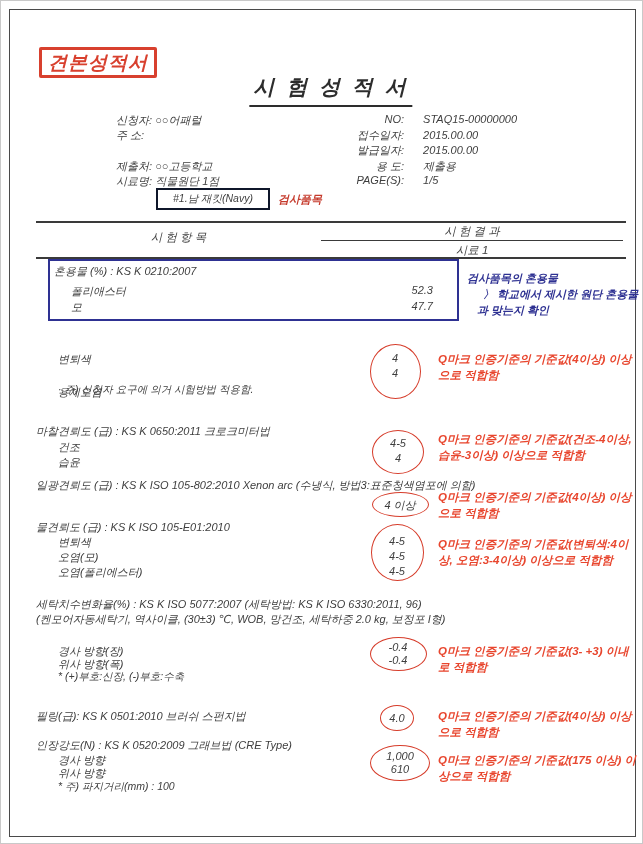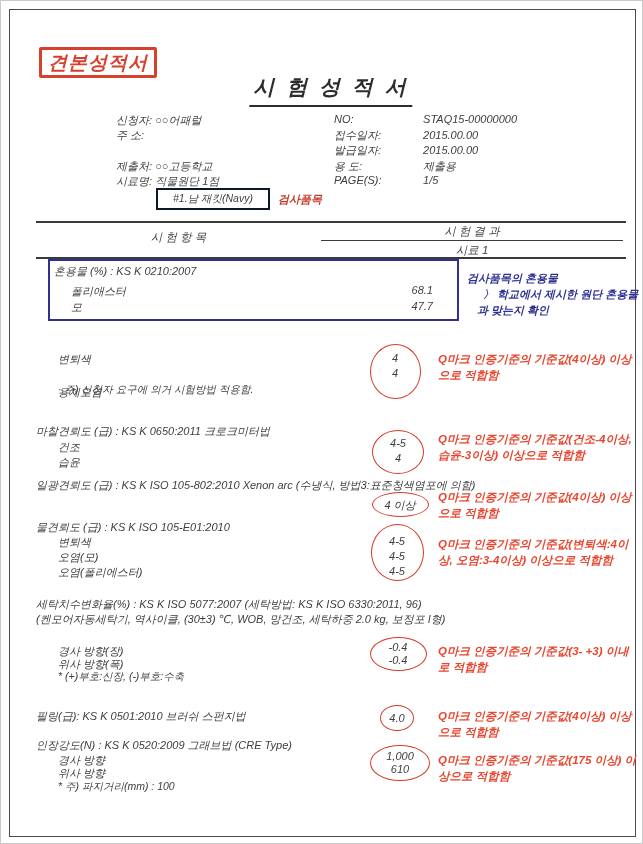--- a/index.html
+++ b/index.html
@@ -9,21 +9,21 @@
   .frame { position:absolute; left:8px; top:8px; width:627px; height:828px; border:1px solid #4a4a4a; }
   .abs { position:absolute; }
   .stamp { left:38px; top:46px; width:118px; height:31px; border:3px solid #d8402e; border-radius:2px;
            color:#d8402e; font-weight:bold; font-size:19px; letter-spacing:1px;
            display:flex; align-items:center; justify-content:center; }
   .doc-title { left:330px; top:72px; transform:translateX(-50%); font-size:21px; font-weight:bold;
                letter-spacing:3px; color:#2d2d2d; border-bottom:2px solid #2d2d2d; padding:0 4px 4px 4px; white-space:nowrap; }
   .hrow { font-size:11px; white-space:nowrap; }
   .hrow .lbl { display:inline-block; }
   .hr-right { left:333px; width:200px; }
-  .hr-right .lbl { width:70px; text-align:left; }
+  .hr-right .lbl { width:70px; text-align:right; }
   .hr-right .val { margin-left:16px; }
   .hl-left { left:115px; }
   .sample-box { left:155px; top:187px; width:114px; height:22px; border:2px solid #0f172a;
                 display:flex; align-items:center; justify-content:center; font-size:10.5px; color:#3e3e3e; }
   .sample-note { left:277px; top:191px; font-size:11px; font-weight:bold; color:#c5392b; }
   .rule { background:#3a3a3a; }
   .thead-txt { font-size:11.5px; text-align:center; color:#3e3e3e; }
   .mix-box { left:47px; top:258px; width:411px; height:62px; border:2px solid #2e3192; }
   .blue-note { color:#2e3192; font-weight:bold; font-size:11px; white-space:nowrap; }
   .sec-title { font-size:11px; white-space:nowrap; }
@@ -90,21 +90,21 @@
   <div class="abs rule" style="left:35px;top:220px;width:590px;height:2px"></div>
   <div class="abs thead-txt" style="left:35px;top:229px;width:285px">시 험 항 목</div>
   <div class="abs thead-txt" style="left:320px;top:223px;width:302px">시 험 결 과</div>
   <div class="abs rule" style="left:320px;top:239px;width:302px;height:1px"></div>
   <div class="abs thead-txt" style="left:320px;top:242px;width:302px">시료 1</div>
   <div class="abs rule" style="left:35px;top:256px;width:590px;height:2px"></div>
 
   <div class="abs mix-box"></div>
   <div class="abs sec-title" style="left:53px;top:263px">혼용물 (%) : KS K 0210:2007</div>
   <div class="abs sec-item" style="left:70px;top:283px">폴리애스터</div>
-  <div class="abs sec-item" style="left:390px;top:283px;width:42px;text-align:right">68.1</div>
+  <div class="abs sec-item" style="left:390px;top:283px;width:42px;text-align:right">52.3</div>
   <div class="abs sec-item" style="left:70px;top:299px">모</div>
   <div class="abs sec-item" style="left:390px;top:299px;width:42px;text-align:right">47.7</div>
   <div class="abs blue-note" style="left:466px;top:270px">검사품목의 혼용물</div>
   <div class="abs blue-note" style="left:482px;top:286px">〉 학교에서 제시한 원단 혼용물</div>
   <div class="abs blue-note" style="left:476px;top:302px">과 맞는지 확인</div>
 
   <div class="abs sec-item" style="left:57px;top:351px">변퇴색</div>
   <div class="abs sec-item" style="left:57px;top:384px">용제오염</div>
   <div class="abs sec-foot" style="left:57px;top:382px">· 주) 신청자 요구에 의거 시험방법 적용함.</div>
   <div class="abs ellipse" style="left:369px;top:343px;width:51px;height:55px"></div>

